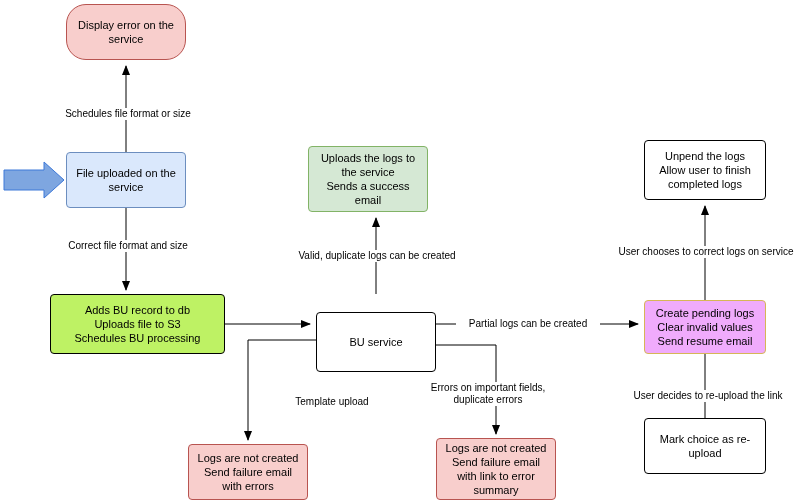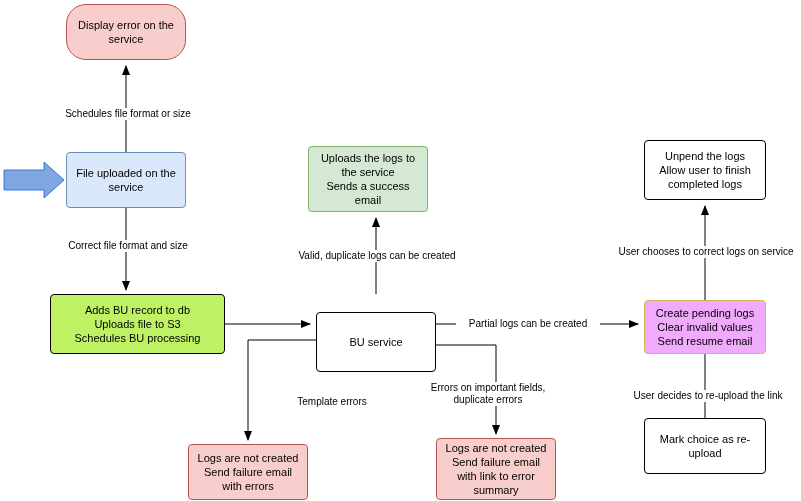--- a/index.html
+++ b/index.html
@@ -118,21 +118,21 @@
 
   <div class="node" style="left:644px; top:418px; width:122px; height:56px; background:#ffffff; border-color:#000000;">Mark choice as re-
 upload</div>
 
   <div class="edge-label" style="left:56px; top:108px; width:140px;">Schedules file format or size</div>
 
   <div class="edge-label" style="left:56px; top:240px; width:140px;">Correct file format and size</div>
 
   <div class="edge-label" style="left:280px; top:250px; width:190px;">Valid, duplicate logs can be created</div>
 
-  <div class="edge-label" style="left:288px; top:396px; width:84px;">Template errors</div>
+  <div class="edge-label" style="left:288px; top:396px; width:84px;">Template upload</div>
 
   <div class="edge-label" style="left:390px; top:382px; width:124px;margin-left:34px;">Errors on important fields,
 duplicate errors</div>
 
   <div class="edge-label" style="left:456px; top:318px; width:140px;">Partial logs can be created</div>
 
   <div class="edge-label" style="left:606px; top:246px; width:196px;">User chooses to correct logs on service</div>
 
   <div class="edge-label" style="left:620px; top:390px; width:172px;">User decides to re-upload the link</div>
 

